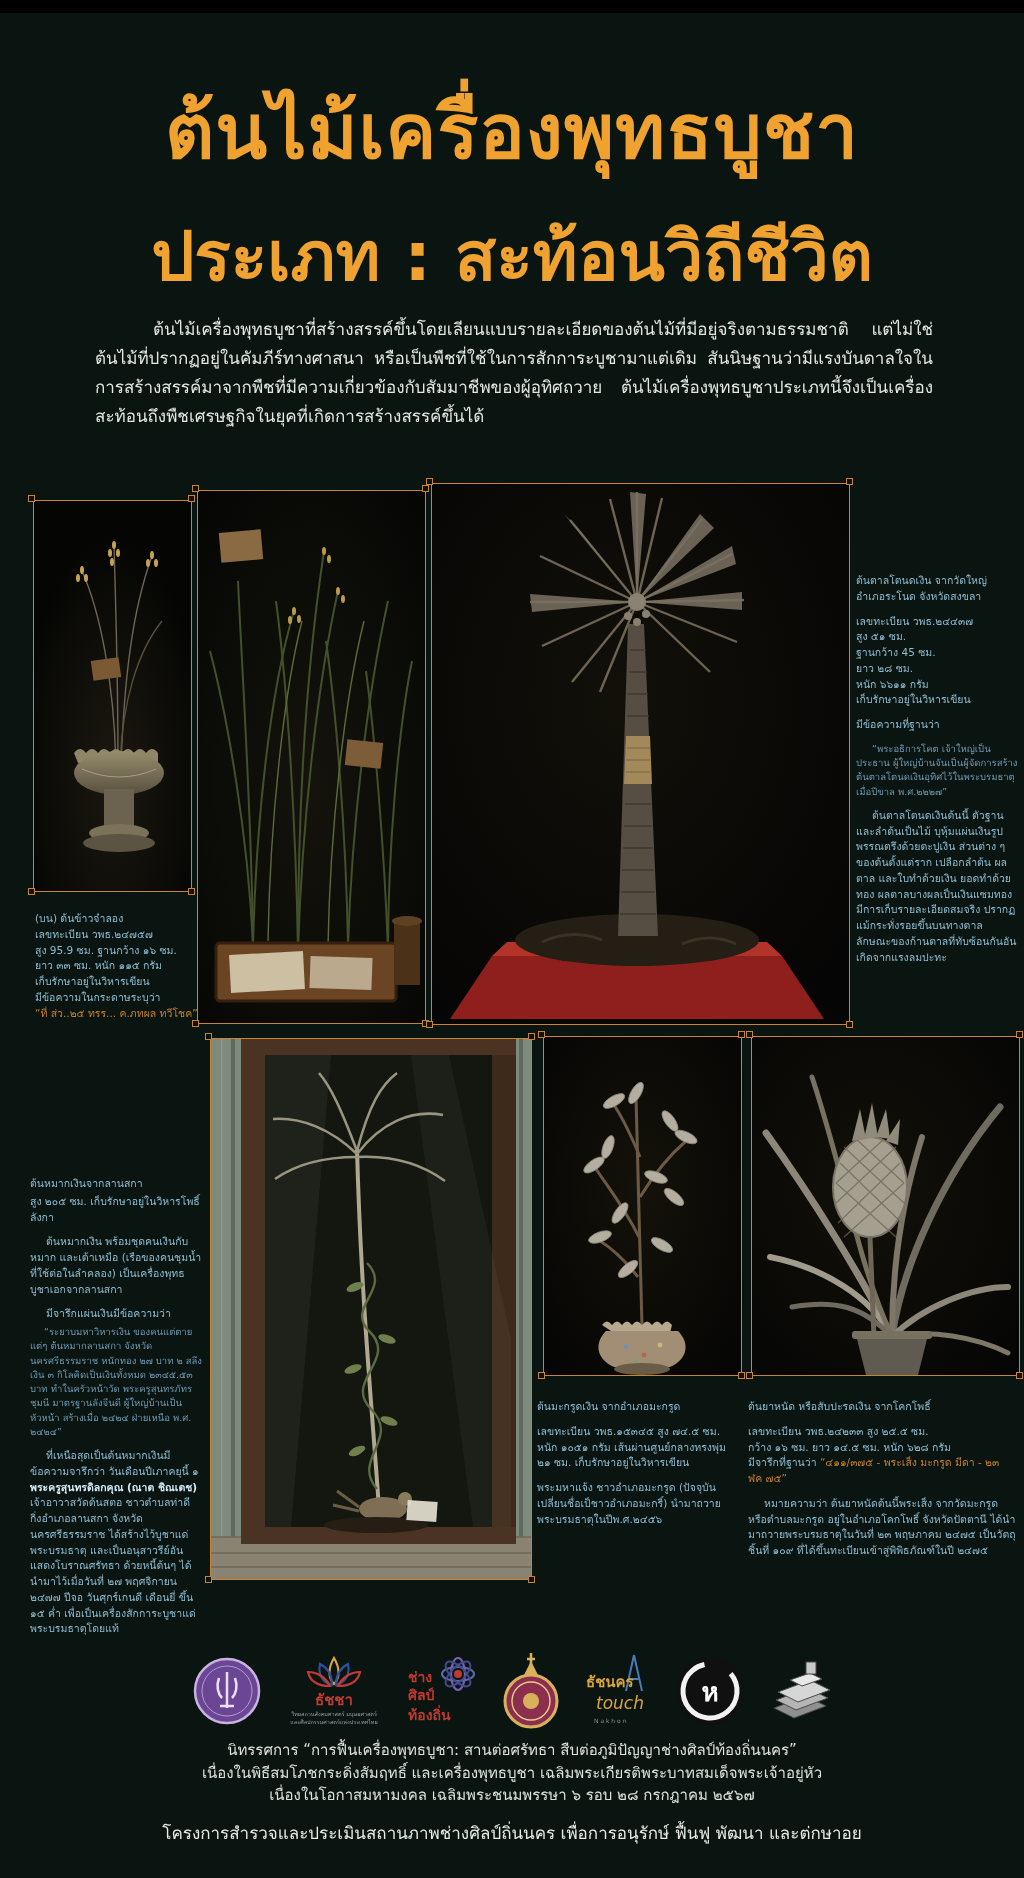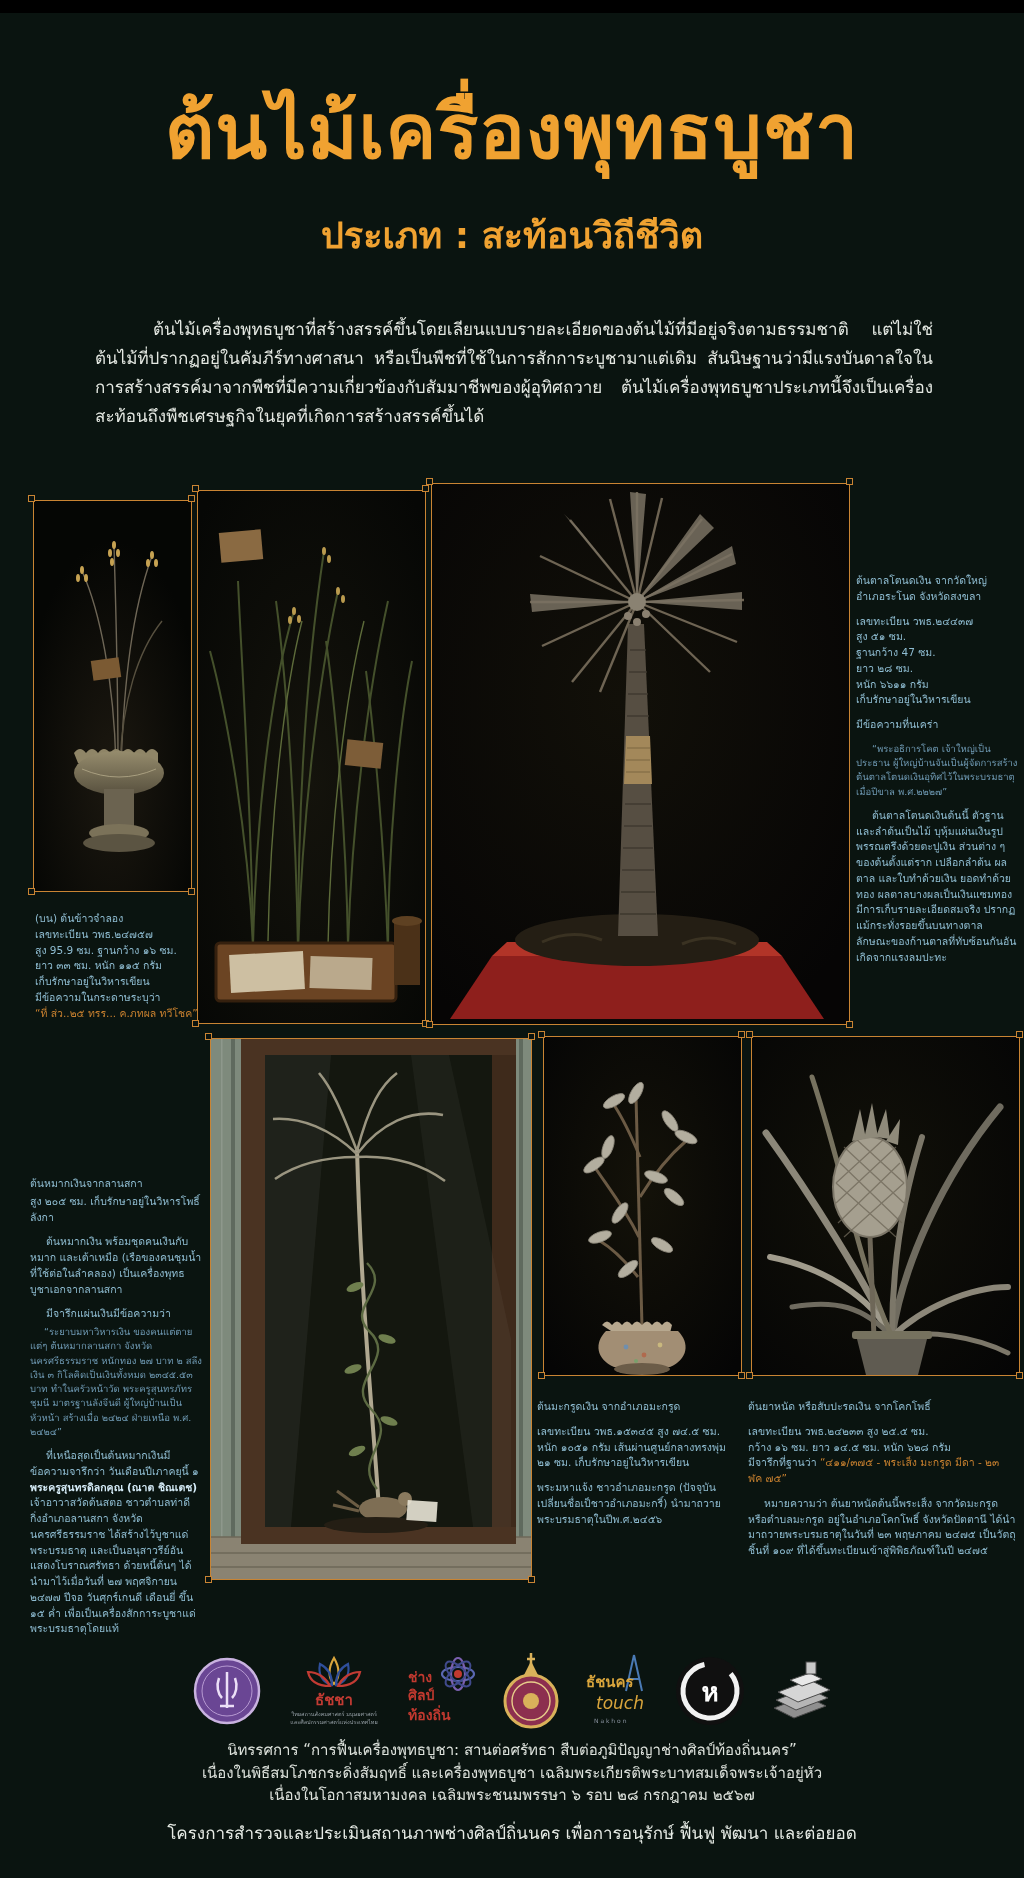--- a/index.html
+++ b/index.html
@@ -8,21 +8,21 @@
     background:#0a1410;overflow:hidden;
     font-family:"DejaVu Sans","Liberation Sans",sans-serif;
   }
   
   .title{
     position:absolute;left:0;top:70px;width:100%;text-align:center;
     font-size:76px;font-weight:700;color:#f0a231;letter-spacing:1px;line-height:1.3;
   }
   .subtitle{
     position:absolute;left:0;top:200px;width:100%;text-align:center;
-    font-size:36px;font-weight:700;color:#f0a231;line-height:1.3;
+    font-size:68px;font-weight:700;color:#f0a231;line-height:1.3;
   }
   .intro{
     position:absolute;left:95px;top:302px;width:838px;
     font-size:17px;line-height:1.7;color:#e4e8e2;text-indent:58px;text-align:justify;
   }
   
   .photo{
     position:absolute;border:1px solid #c98433;background:#050604;
     box-shadow:inset 0 0 0 3px #0a1310,inset 0 0 0 4px #7d5120;
   }
@@ -251,26 +251,26 @@
           <circle cx="205" cy="138" r="4"></circle>
       </g>
     </svg>
   </figure>
 
   <div class="cap" style="left:856px;top:560px;width:162px;">
     <p>ต้นตาลโตนดเงิน จากวัดใหญ่ อำเภอระโนด จังหวัดสงขลา</p>
     <p>
       <span class="line">เลขทะเบียน วพธ.๒๔๔๓๗</span><br>
       <span class="line">สูง ๕๑ ซม.</span><br>
-      <span class="line">ฐานกว้าง 47 ซม.</span><br>
+      <span class="line">ฐานกว้าง 45 ซม.</span><br>
       <span class="line">ยาว ๒๘ ซม.</span><br>
       <span class="line">หนัก ๖๖๑๑ กรัม</span><br>
       <span class="line">เก็บรักษาอยู่ในวิหารเขียน</span>
     </p>
-    <p>มีข้อความที่นเคร่า</p>
+    <p>มีข้อความที่ฐานว่า</p>
     <p class="dimquote indent">“พระอธิการโคต เจ้าใหญ่เป็นประธาน ผู้ใหญ่บ้านจันเป็นผู้จัดการสร้างต้นตาลโตนดเงินอุทิศไว้ในพระบรมธาตุเมื่อปีขาล พ.ศ.๒๒๒๗”</p>
     <p class="indent">ต้นตาลโตนดเงินต้นนี้ ตัวฐาน และลำต้นเป็นไม้ บุหุ้มแผ่นเงินรูปพรรณตรึงด้วยตะปูเงิน ส่วนต่าง ๆ ของต้นตั้งแต่ราก เปลือกลำต้น ผลตาล และใบทำด้วยเงิน ยอดทำด้วยทอง ผลตาลบางผลเป็นเงินแซมทอง มีการเก็บรายละเอียดสมจริง ปรากฏแม้กระทั่งรอยขึ้นบนทางตาล ลักษณะของก้านตาลที่ทับซ้อนกันอันเกิดจากแรงลมปะทะ</p>
   </div>
 
   <div class="cap" style="left:35px;top:898px;width:168px;">
     <div class="line">(บน) ต้นข้าวจำลอง</div>
     <div class="line">เลขทะเบียน วพธ.๒๔๗๕๗</div>
     <div class="line">สูง 95.9 ซม. ฐานกว้าง ๑๖ ซม.</div>
     <div class="line">ยาว ๓๓ ซม. หนัก ๑๑๕ กรัม</div>
     <div class="line">เก็บรักษาอยู่ในวิหารเขียน</div>
@@ -539,16 +539,16 @@
         <polygon points="24,24 44,17 56,23 36,30" fill="#e8e8e8" stroke="#4a4a4a"></polygon>
         <rect x="40" y="6" width="10" height="12" fill="#c9c9c9" stroke="#4a4a4a"></rect>
       </g>
     </svg>
   </div>
 
   <div class="footer-text">
     <p>นิทรรศการ “การฟื้นเครื่องพุทธบูชา: สานต่อศรัทธา สืบต่อภูมิปัญญาช่างศิลป์ท้องถิ่นนคร”</p>
     <p>เนื่องในพิธีสมโภชกระดิ่งสัมฤทธิ์ และเครื่องพุทธบูชา เฉลิมพระเกียรติพระบาทสมเด็จพระเจ้าอยู่หัว</p>
     <p>เนื่องในโอกาสมหามงคล เฉลิมพระชนมพรรษา ๖ รอบ ๒๘ กรกฎาคม ๒๕๖๗</p>
-    <p class="project-line">โครงการสำรวจและประเมินสถานภาพช่างศิลป์ถิ่นนคร เพื่อการอนุรักษ์ ฟื้นฟู พัฒนา และต่อยอด</p>
+    <p class="project-line">โครงการสำรวจและประเมินสถานภาพช่างศิลป์ถิ่นนคร เพื่อการอนุรักษ์ ฟื้นฟู พัฒนา และต่กษาอย</p>
   </div>
 
 </div>
 
 </body></html>

